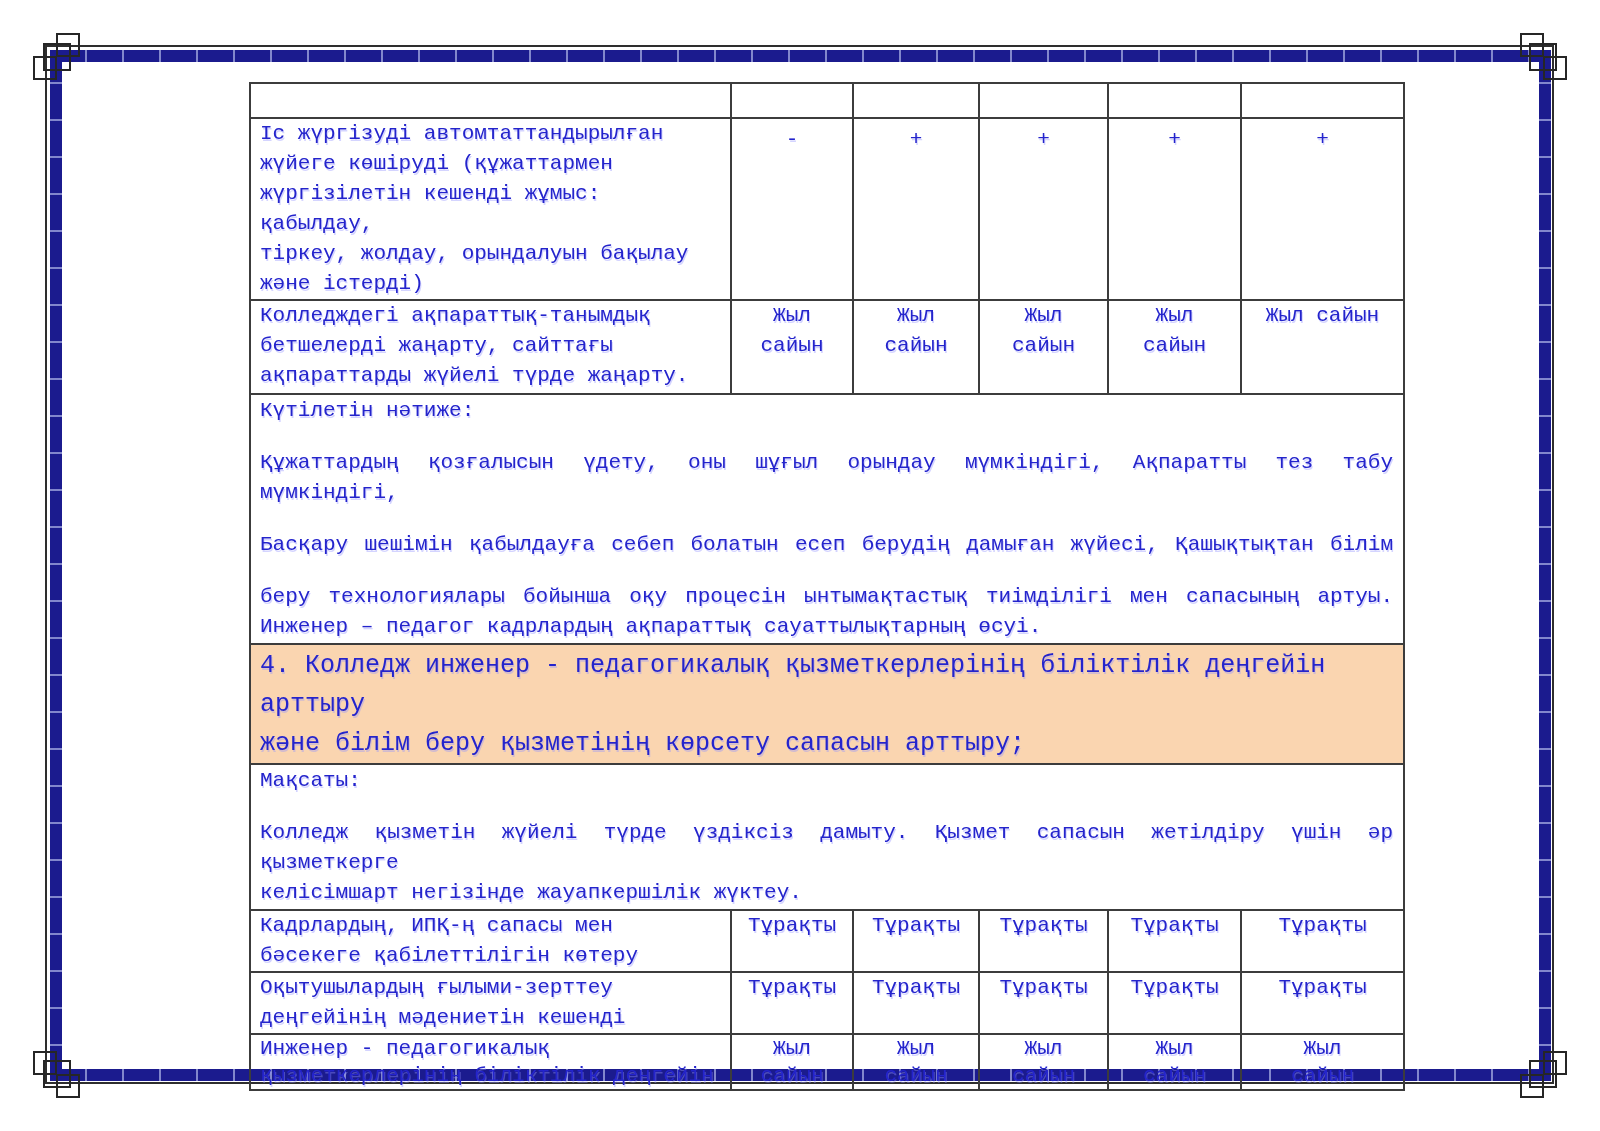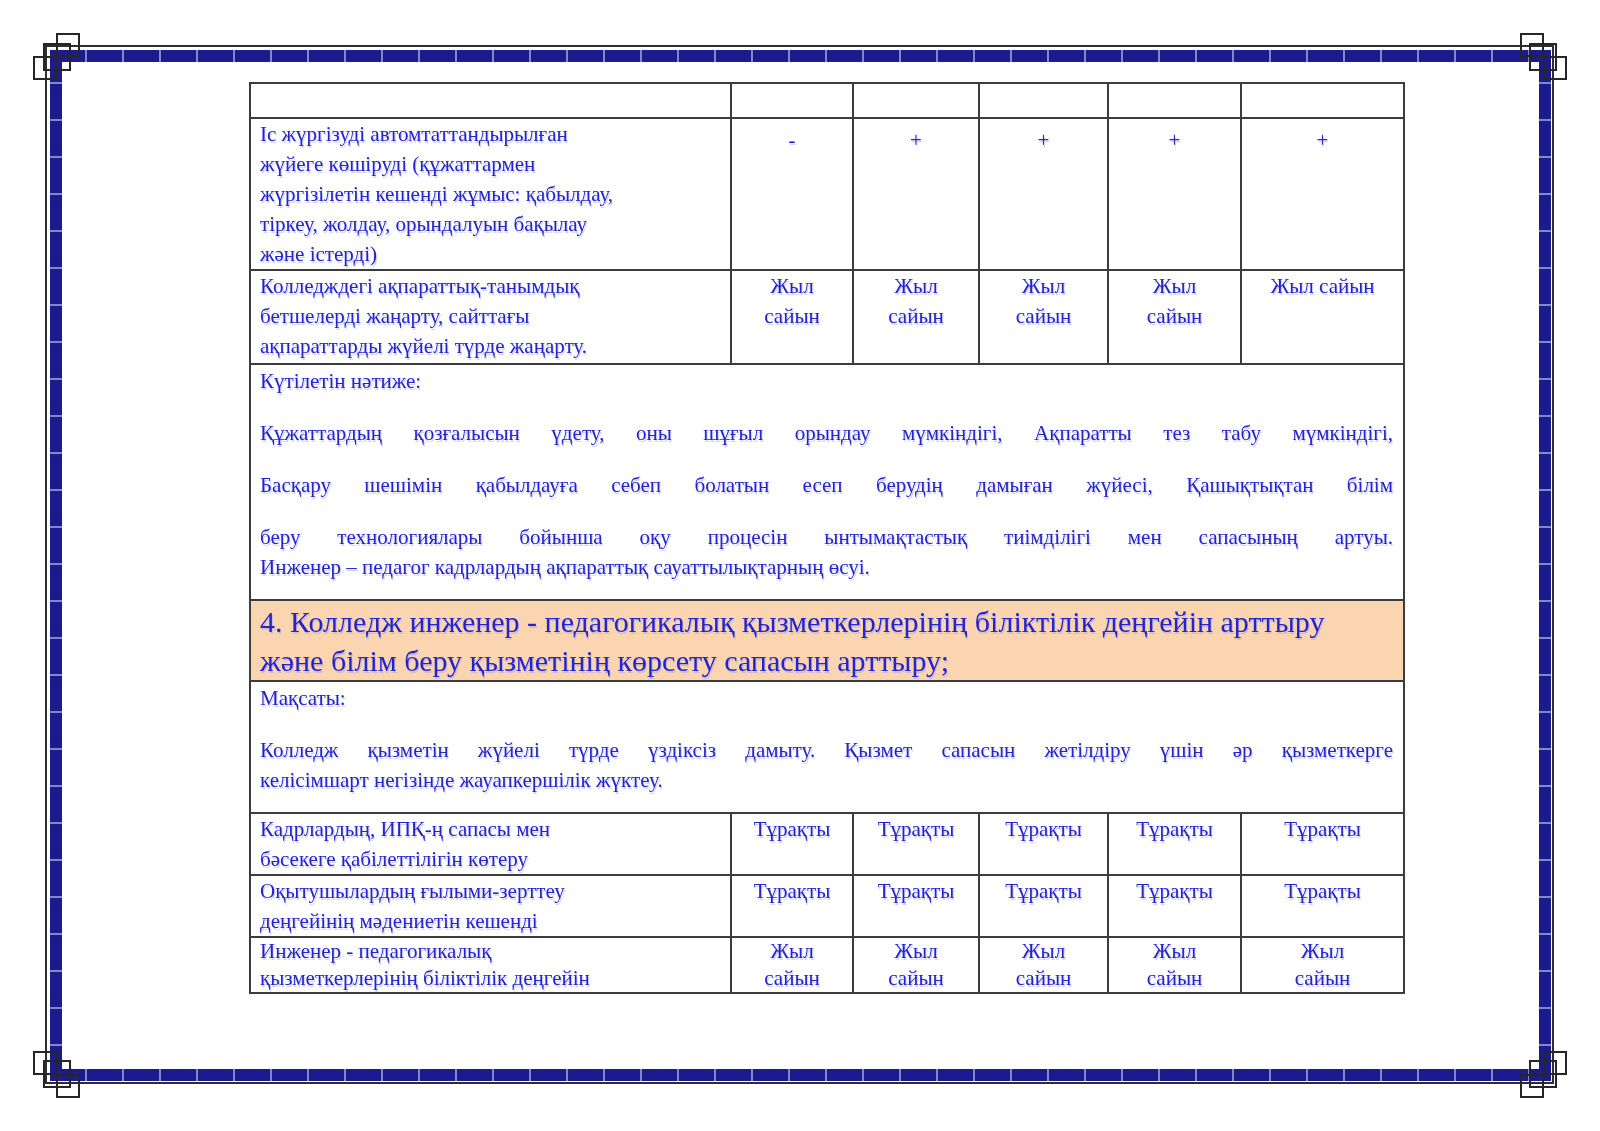--- a/index.html
+++ b/index.html
@@ -1,18 +1,18 @@
 <!DOCTYPE html>
 <html style="--text: #2424cc; --band: #1b1b8e; --highlight: #fad5b0; --line: #2e2e2e; --grid: #3c3c3c;"><head>
 <meta charset="utf-8">
 <style>
   html,body{margin:0;padding:0;background:#ffffff;}
   .page{
     position:relative;width:1600px;height:1131px;background:#fff;overflow:hidden;
-    font-family:Liberation Serif, serif;
+    font-family:Liberation Mono, monospace;
   }
   
   .frame-line{
     position:absolute;left:45px;top:45px;right:46px;bottom:47px;
     border:2px solid var(--line,#2e2e2e);z-index:2;
   }
   .band{position:absolute;background:var(--band,#1b1b8e);z-index:1;}
   .band-top{left:50px;right:49px;top:50px;height:12px;
     background-image:repeating-linear-gradient(90deg,transparent 0 35px,rgba(215,224,255,.55) 35px 37px);}
   .band-bottom{left:50px;right:49px;bottom:50px;height:12px;
@@ -36,25 +36,25 @@
   }
   table.plan td{
     border:2px solid var(--grid,#3c3c3c);vertical-align:top;
     color:var(--text,#2424cc);font-size:21px;line-height:30px;
     text-shadow:1px 2px 0 rgba(148,148,255,.40);
     overflow:hidden;
   }
   td.lbl{padding:0 6px 0 9px;white-space:pre-line;text-align:left;}
   td.val{padding:0 2px;text-align:center;white-space:pre-line;}
   td.sym{font-size:24px;line-height:28px;padding-top:6px;}
-  td.para{padding:1px 10px 17px 9px;}
+  td.para{padding:1px 10px 1px 9px;}
   .stretch{text-align:justify;text-align-last:justify;margin-top:22px;}
   tr.hl td{
     background:var(--highlight,#fad5b0);
-    font-size:30px;line-height:39px;padding:1px 10px 0 9px;
+    font-size:25px;line-height:39px;padding:1px 10px 0 9px;
   }
   tr.tight td{line-height:27px;}
 </style>
 </head>
 <body>
 
 <div class="page">
 
   <div class="frame-line"></div>
   <div class="band band-top"></div>

